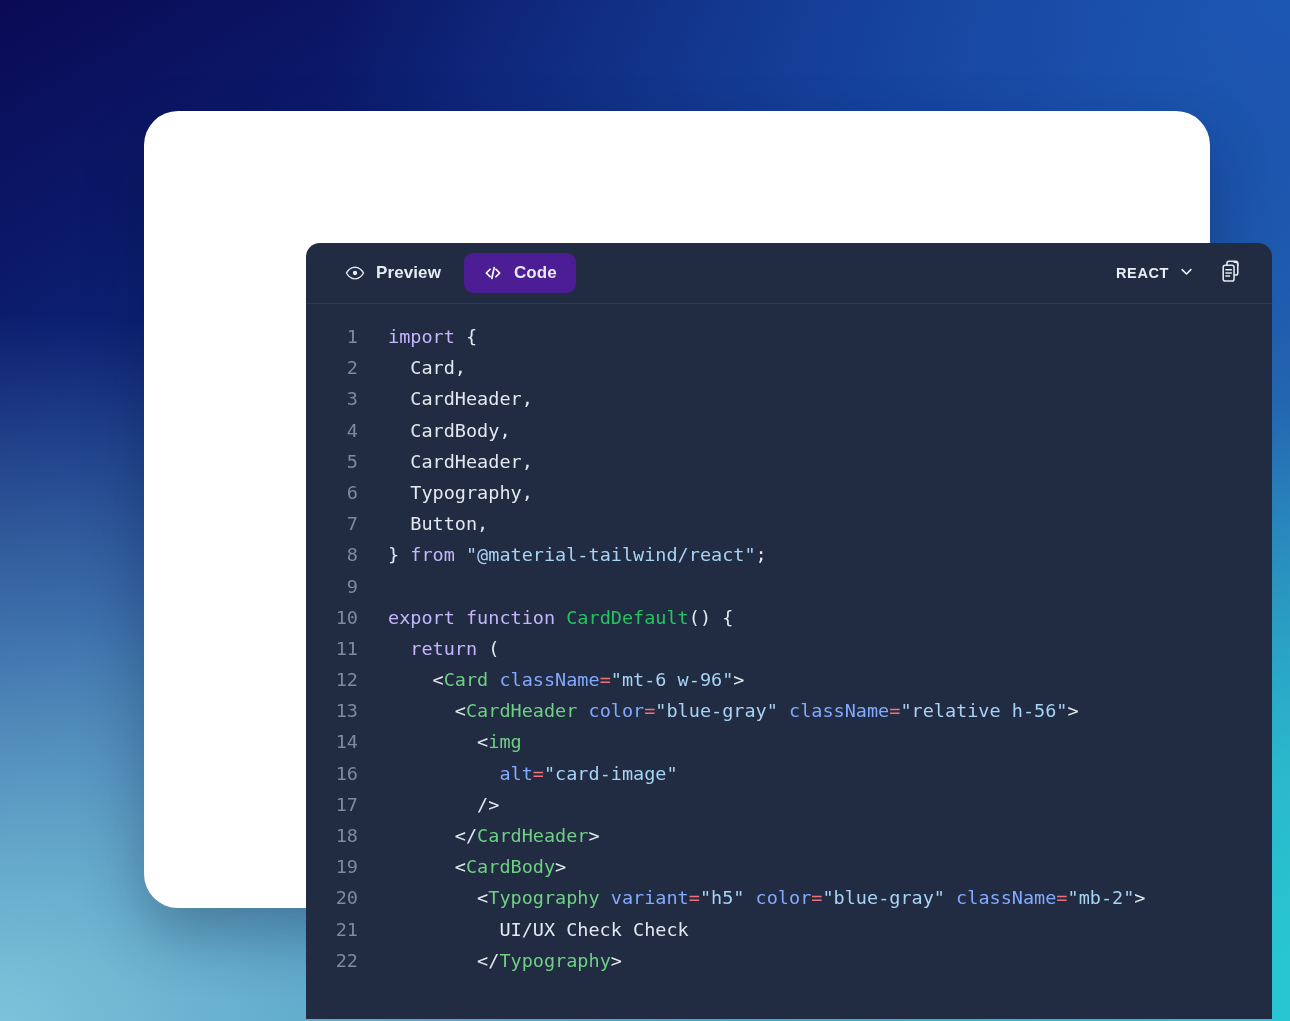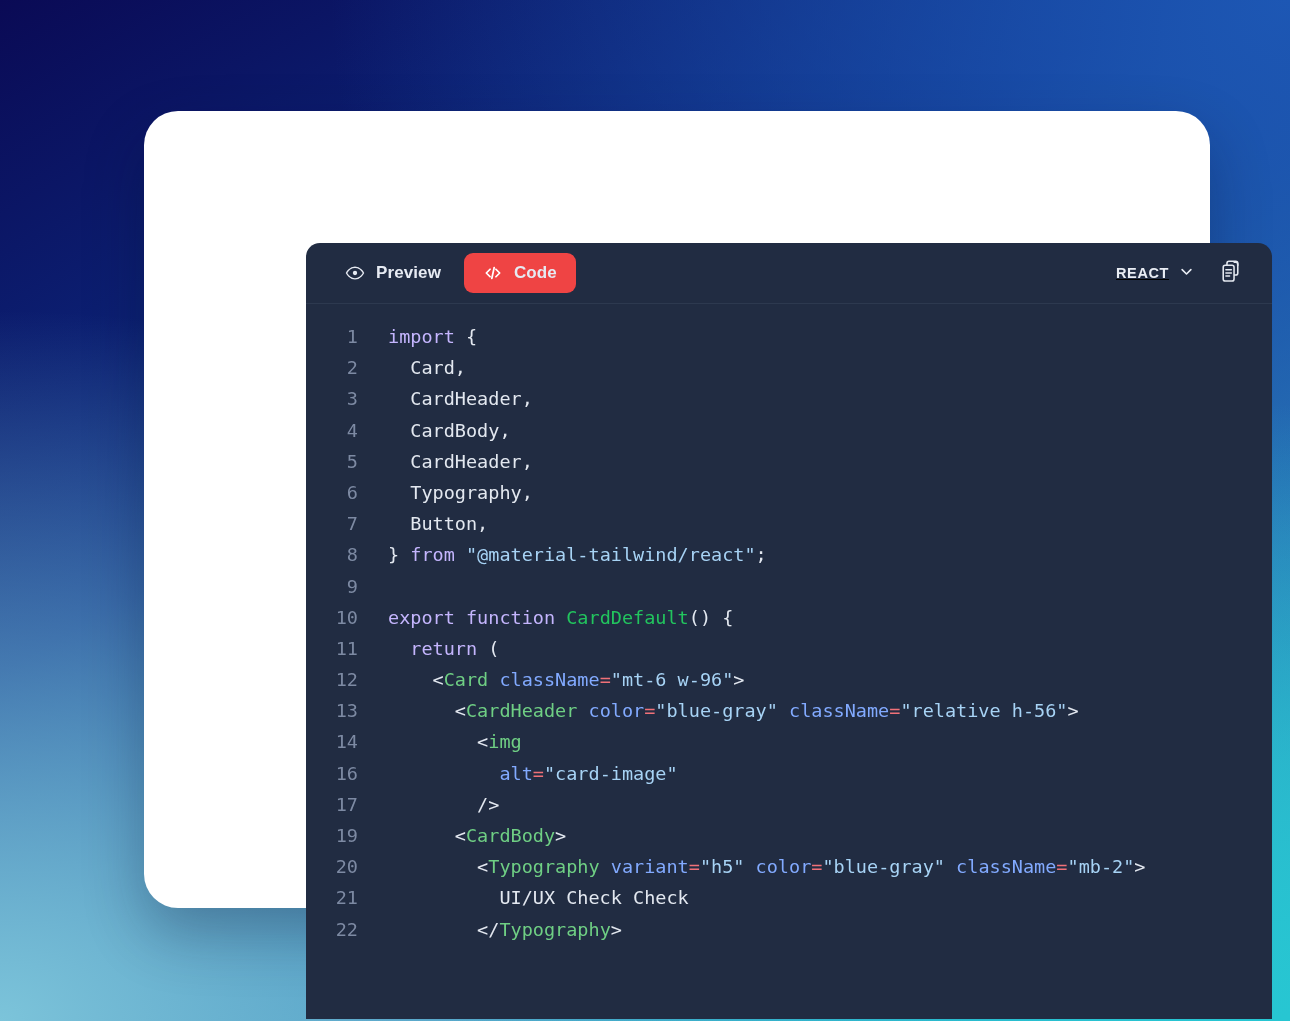--- a/index.html
+++ b/index.html
@@ -67,32 +67,31 @@
     border-radius: 9px;
     background: transparent;
     border: none;
     cursor: pointer;
     color: #e6eaf2;
     font-size: 17px;
     font-weight: 600;
     letter-spacing: .1px;
     font-family: "Liberation Sans", sans-serif;
   }
-  .tab.active { background: #ef4444; }
+  .tab.active { background: #4c1d95; }
 
   .tab .ic { display: flex; align-items: center; justify-content: center; width: 20px; height: 20px; }
   .tab svg { display: block; }
 
   .toolbar-right {
     margin-left: auto;
     display: flex;
     align-items: center;
     gap: 22px;
     padding-right: 10px;
-    text-decoration: underline;
   }
 
   .lang-select {
     display: flex;
     align-items: center;
     gap: 10px;
     background: none;
     border: none;
     cursor: pointer;
     color: #e9edf4;
@@ -229,20 +228,21 @@
         <div class="code-line"><span class="ln">7</span><span class="code-text"><span class="t-plain">  Button,</span></span></div>
         <div class="code-line"><span class="ln">8</span><span class="code-text"><span class="t-plain">} </span><span class="t-kw">from</span><span class="t-plain"> </span><span class="t-sstr">"@material-tailwind/react"</span><span class="t-plain">;</span></span></div>
         <div class="code-line"><span class="ln">9</span><span class="code-text"><span class="t-plain"></span></span></div>
         <div class="code-line"><span class="ln">10</span><span class="code-text"><span class="t-kw">export function </span><span class="t-fn">CardDefault</span><span class="t-plain">() {</span></span></div>
         <div class="code-line"><span class="ln">11</span><span class="code-text"><span class="t-plain">  </span><span class="t-kw">return</span><span class="t-plain"> (</span></span></div>
         <div class="code-line"><span class="ln">12</span><span class="code-text"><span class="t-plain">    &lt;</span><span class="t-tag">Card</span><span class="t-plain"> </span><span class="t-attr">className</span><span class="t-op">=</span><span class="t-sstr">"mt-6 w-96"</span><span class="t-plain">&gt;</span></span></div>
         <div class="code-line"><span class="ln">13</span><span class="code-text"><span class="t-plain">      &lt;</span><span class="t-tag">CardHeader</span><span class="t-plain"> </span><span class="t-attr">color</span><span class="t-op">=</span><span class="t-sstr">"blue-gray"</span><span class="t-plain"> </span><span class="t-attr">className</span><span class="t-op">=</span><span class="t-sstr">"relative h-56"</span><span class="t-plain">&gt;</span></span></div>
         <div class="code-line"><span class="ln">14</span><span class="code-text"><span class="t-plain">        &lt;</span><span class="t-tag">img</span></span></div>
         <div class="code-line"><span class="ln">16</span><span class="code-text"><span class="t-plain">          </span><span class="t-attr">alt</span><span class="t-op">=</span><span class="t-sstr">"card-image"</span></span></div>
         <div class="code-line"><span class="ln">17</span><span class="code-text"><span class="t-plain">        /&gt;</span></span></div>
+        <div class="code-line"><span class="ln">18</span><span class="code-text"><span class="t-plain">      &lt;/</span><span class="t-tag">CardHeader</span><span class="t-plain">&gt;</span></span></div>
         <div class="code-line"><span class="ln">19</span><span class="code-text"><span class="t-plain">      &lt;</span><span class="t-tag">CardBody</span><span class="t-plain">&gt;</span></span></div>
         <div class="code-line"><span class="ln">20</span><span class="code-text"><span class="t-plain">        &lt;</span><span class="t-tag">Typography</span><span class="t-plain"> </span><span class="t-attr">variant</span><span class="t-op">=</span><span class="t-sstr">"h5"</span><span class="t-plain"> </span><span class="t-attr">color</span><span class="t-op">=</span><span class="t-sstr">"blue-gray"</span><span class="t-plain"> </span><span class="t-attr">className</span><span class="t-op">=</span><span class="t-sstr">"mb-2"</span><span class="t-plain">&gt;</span></span></div>
         <div class="code-line"><span class="ln">21</span><span class="code-text"><span class="t-plain">          UI/UX Check Check</span></span></div>
         <div class="code-line"><span class="ln">22</span><span class="code-text"><span class="t-plain">        &lt;/</span><span class="t-tag">Typography</span><span class="t-plain">&gt;</span></span></div>
       </div>
 
   </div>
 </div>
 
 </body></html>

